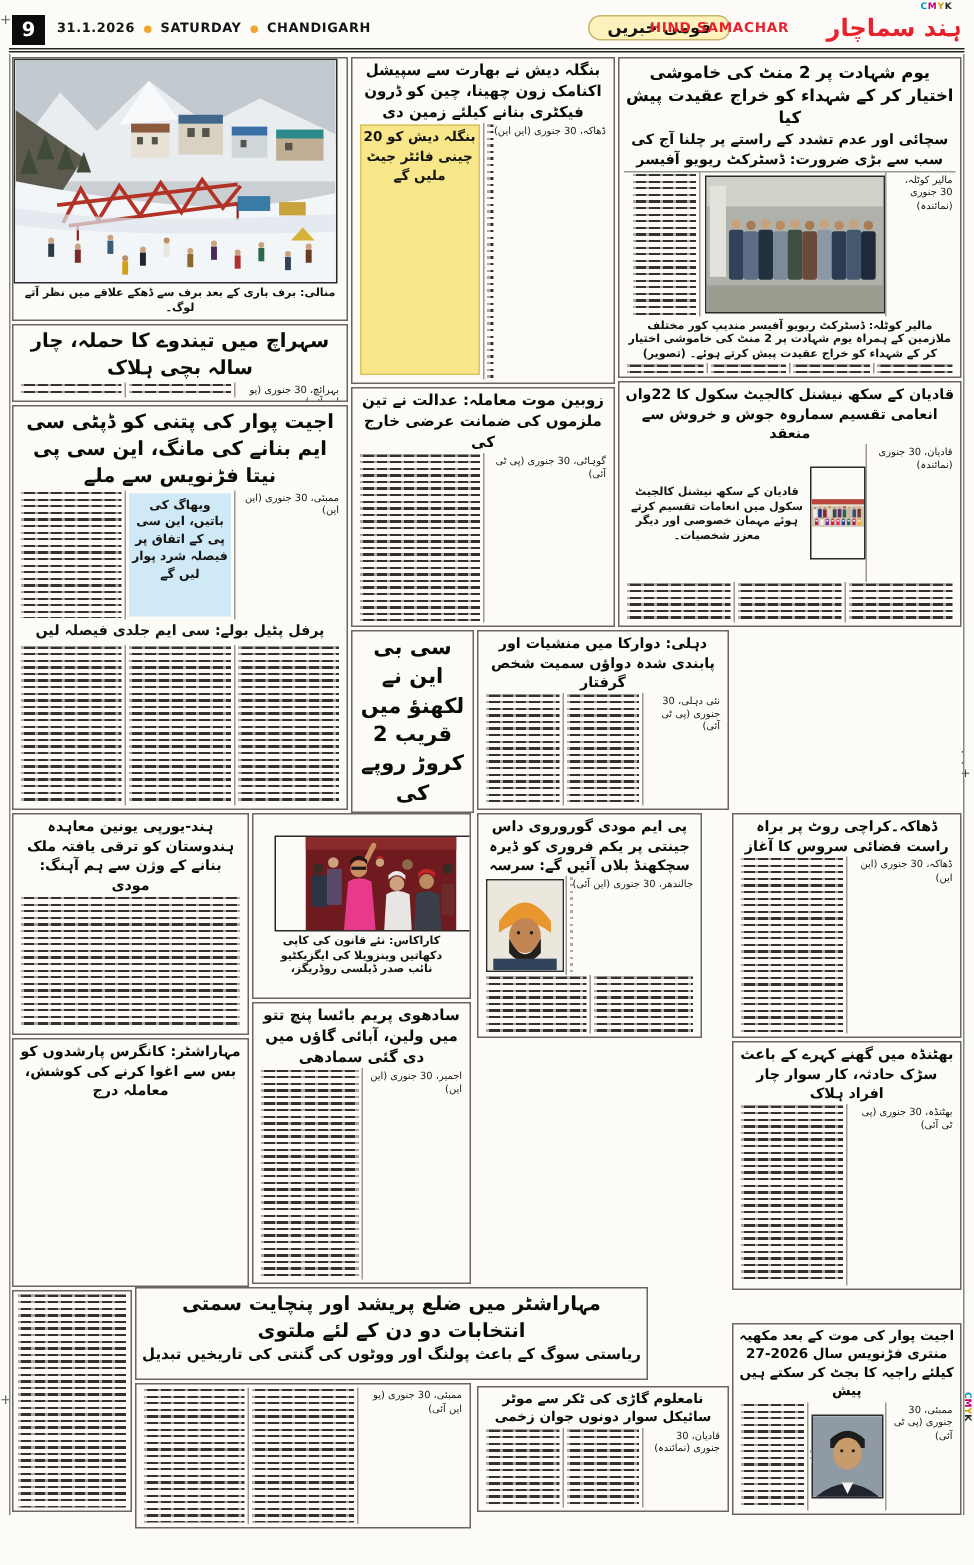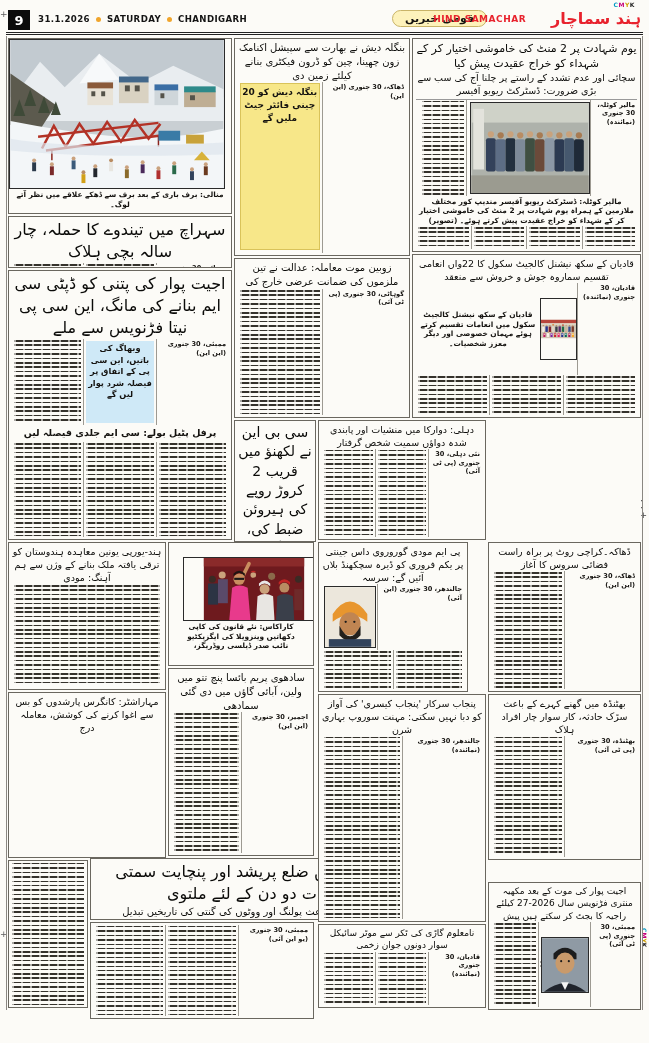--- a/index.html
+++ b/index.html
@@ -2,30 +2,30 @@
 <html><head>
 <meta charset="utf-8">
 <style>
   *{margin:0;padding:0;box-sizing:border-box}
   html,body{background:#fcfbf7}
   .page{position:relative;width:649px;height:1043px;background:#fcfbf7;overflow:hidden;
         font-family:"DejaVu Sans",sans-serif;color:#151310}
   .u{direction:rtl;unicode-bidi:isolate}
   .blk{position:absolute;border:1px solid #6a675f;background:#fcfbf7;display:flex;
        flex-direction:column;padding:2px 3px;overflow:hidden}
-  .hl{font-weight:normal;text-align:center;line-height:1.38;color:#0a0a08;direction:rtl}.sz11{font-size:11px}.sz105{font-size:16px}
+  .hl{font-weight:bold;text-align:center;line-height:1.38;color:#0a0a08;direction:rtl}.sz11{font-size:11px}.sz105{font-size:13px}
   .sz10{font-size:10px}.sz95{font-size:9.5px}.sz9{font-size:9px}.sz85{font-size:14px}
   .cols{display:flex;flex:1;direction:rtl;min-height:0}
   .col{flex:1;display:flex;flex-direction:row;min-height:0;padding:1px 2px}
   .col + .col{border-right:1px solid #9d9a92}
   .fake{flex:1;min-height:8px;
      background-image:
        repeating-linear-gradient(90deg, rgba(252,251,247,.6) 0 2px, rgba(252,251,247,0) 2px 9px),
        repeating-linear-gradient(180deg, #35322c 0 1.5px, transparent 1.5px 4.4px);}
-  .dateline{font-size:6.6px;font-weight:bold;direction:rtl;text-align:right;line-height:1.3;margin-bottom:1px}
+  .dateline{font-size:6.6px;font-weight:normal;direction:rtl;text-align:right;line-height:1.3;margin-bottom:1px}
   .caption{font-size:7.4px;font-weight:bold;direction:rtl;text-align:center;line-height:1.3;padding:1px 2px;overflow:hidden}
   .subhead-y{background:#f7e789;border:1px solid #d9c35a;font-weight:bold;font-size:9px;
              text-align:center;direction:rtl;padding:2px 1px;line-height:1.45;margin-bottom:2px}
   .subhead-b{background:#cfe9f7;font-weight:bold;font-size:8.2px;text-align:center;direction:rtl;
              padding:2px 1px;line-height:1.4;margin:1px 0}
   .midhead{font-weight:bold;font-size:9.5px;text-align:center;direction:rtl;padding:2px 0;line-height:1.35}
   .photo{display:block;border:1px solid #2a2a2a}
   
   .hdr{position:absolute;left:6px;top:8px;width:637px;height:27px;border-bottom:3px double #222}
   .pageno{position:absolute;left:2px;top:2px;width:22px;height:20px;background:#0c0c0c;color:#fff;
@@ -514,32 +514,20 @@
       <div class="col">
           <div class="dateline">ڈھاکہ، 30 جنوری (این این)</div>
           <div class="fake"></div>
         </div>
       <div class="col">
           <div class="fake"></div>
         </div>
     </div>
   </div>
 
-  <div class="blk" style="left:318px;top:694px;width:168px;height:228px">
-    <div class="hl sz95">پنجاب سرکار 'پنجاب کیسری' کی آواز کو دبا نہیں سکتی: مہنت سوروپ بہاری شرن</div>
-    <div class="cols">
-      <div class="col">
-          <div class="dateline">جالندھر، 30 جنوری (نمائندہ)</div>
-          <div class="fake"></div>
-        </div>
-      <div class="col">
-          <div class="fake"></div>
-        </div>
-    </div>
-  </div>
 
   <div class="blk" style="left:488px;top:694px;width:153px;height:166px">
     <div class="hl sz95">بھٹنڈہ میں گھنے کہرے کے باعث سڑک حادثہ، کار سوار چار افراد ہلاک</div>
     <div class="cols">
       <div class="col">
           <div class="dateline">بھٹنڈہ، 30 جنوری (پی ٹی آئی)</div>
           <div class="fake"></div>
         </div>
       <div class="col">
           <div class="fake"></div>

